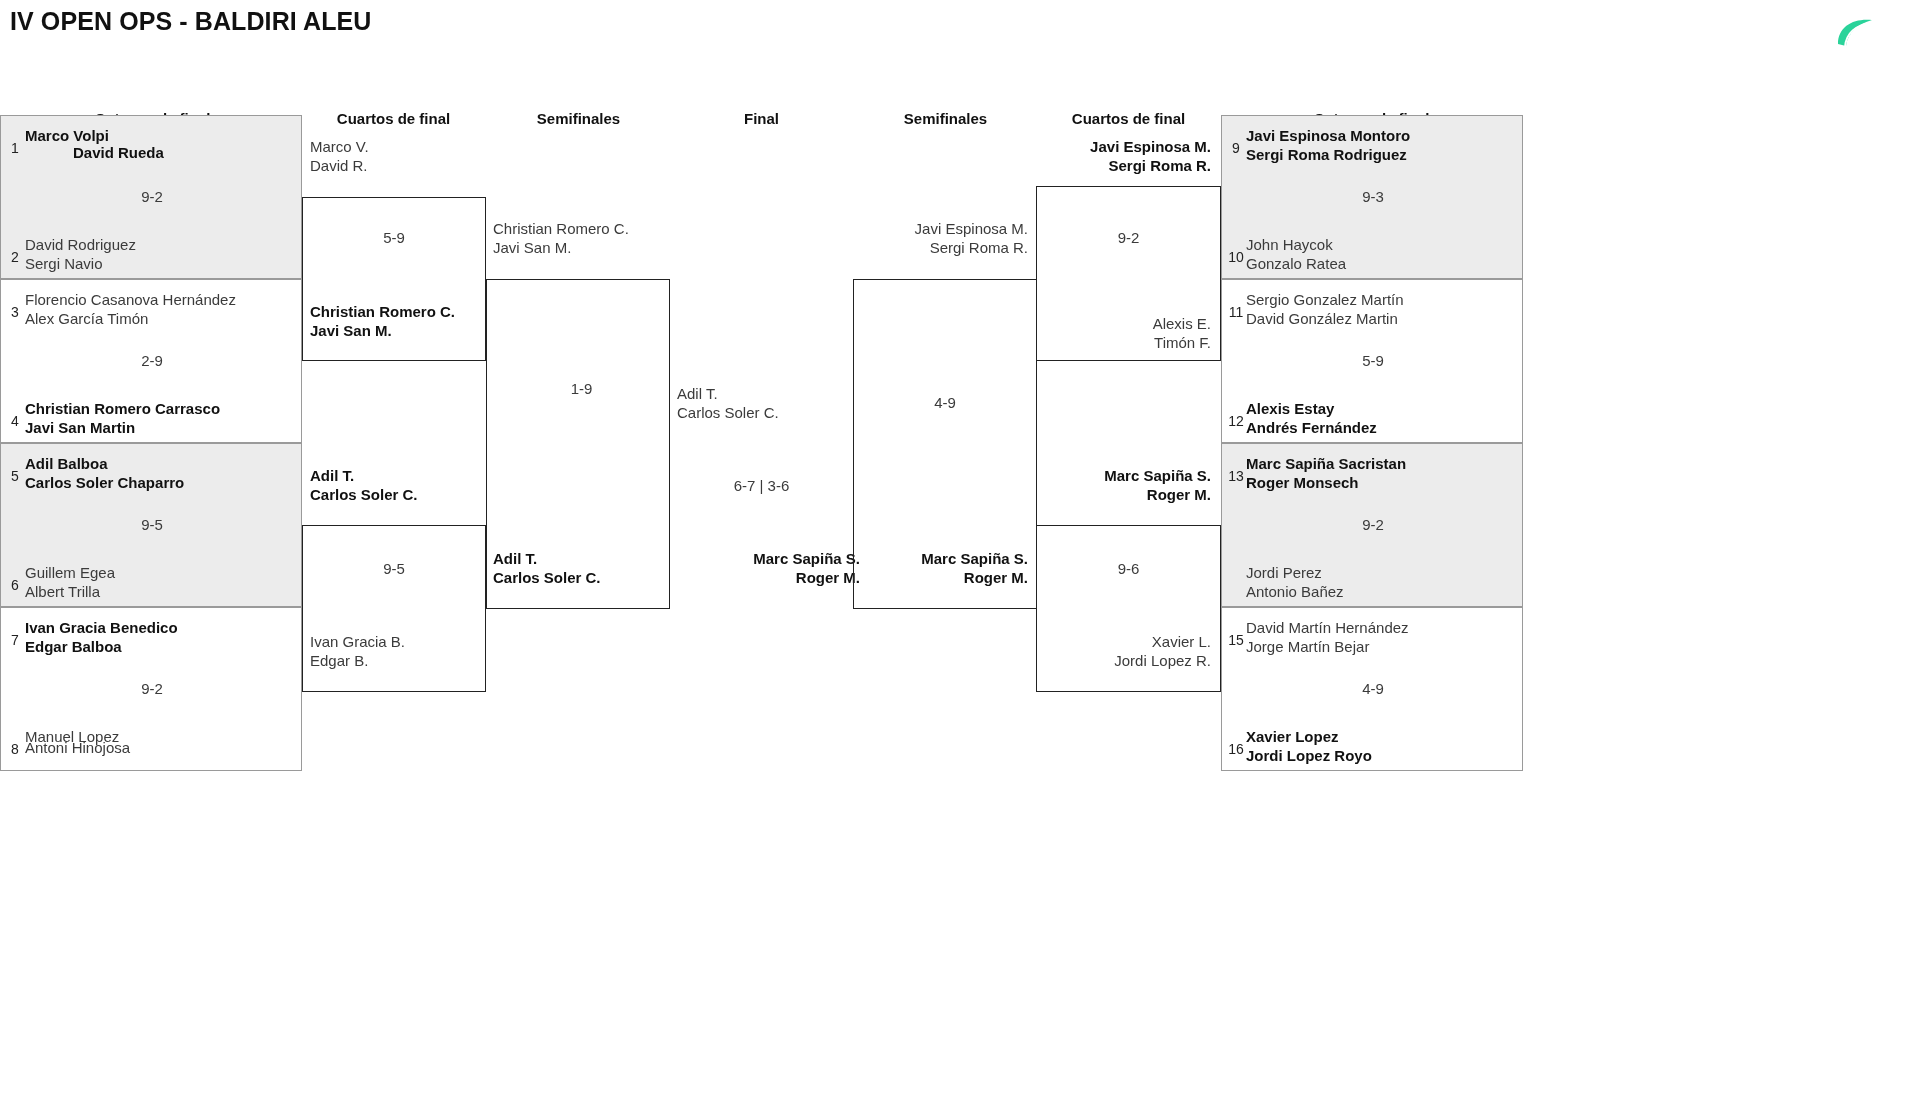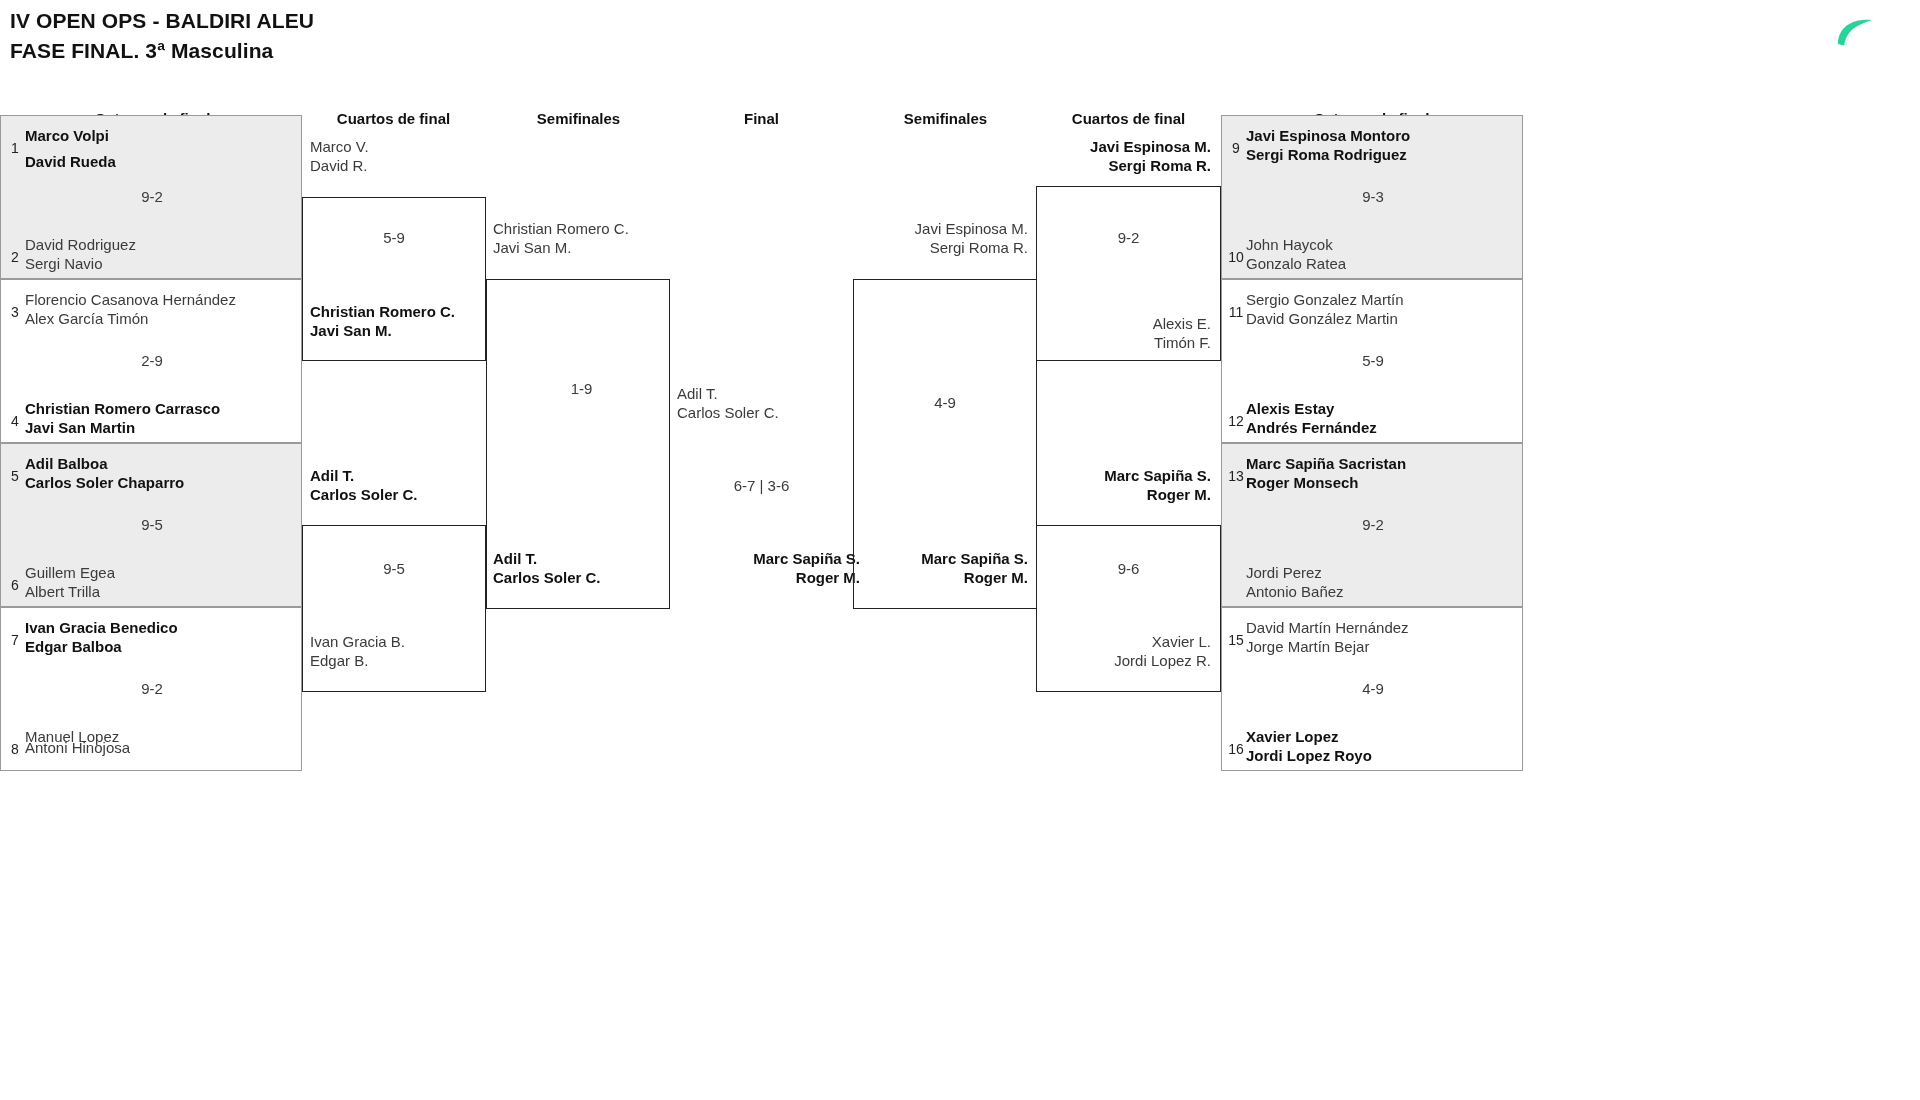--- a/index.html
+++ b/index.html
@@ -8,21 +8,21 @@
     background: #ffffff;
     font-family: "Liberation Sans", sans-serif;
     color: #1a1a1a;
     overflow: hidden;
   }
   #root { position: relative; width: 1920px; height: 1100px; }
 
   
   .title-block { position: absolute; left: 10px; top: 6px; }
   .title-line {
-    font-size: 21px; font-weight: bold; line-height: 30px;
+    font-size: 25px; font-weight: bold; line-height: 30px;
     letter-spacing: 0.1px; color: #111111; white-space: nowrap;
   }
 
   .logo { position: absolute; right: 30px; top: 14px; width: 58px; height: 40px; }
 
   
   .col-head {
     position: absolute; top: 110px;
     font-size: 15px; font-weight: bold; color: #111111;
     text-align: center; white-space: nowrap;
@@ -67,21 +67,20 @@
   .advname.left { text-align: left; }
   .advname.right { text-align: right; }
 </style>
 </head>
 <body>
 
 <div id="root">
 
   <div class="title-block">
     <div class="title-line">IV OPEN OPS - BALDIRI ALEU</div>
-    <div class="title-line">FASE FINAL. 3ª Masculina</div>
   </div>
 
   <div class="logo">
     <svg viewBox="0 0 58 40" width="58" height="40">
       <path d="M6 30 C 6 12, 22 4, 40 6 C 26 10, 16 18, 14 32 Z" fill="#2ad39a"></path>
       <path d="M13 33 C 14 19, 24 11, 39 9" stroke="#ffffff" stroke-width="2" fill="none"></path>
       <path d="M18 34 C 19 22, 28 15, 41 13" stroke="#ffffff" stroke-width="2" fill="none"></path>
       <path d="M24 35 C 25 26, 32 20, 43 18" stroke="#ffffff" stroke-width="2" fill="none"></path>
     </svg>
   </div>
@@ -90,21 +89,21 @@
   <div class="col-head" style="left:301px; width:185px;">Cuartos de final</div>
   <div class="col-head" style="left:486px; width:185px;">Semifinales</div>
   <div class="col-head" style="left:669px; width:185px;">Final</div>
   <div class="col-head" style="left:853px; width:185px;">Semifinales</div>
   <div class="col-head" style="left:1036px;width:185px;">Cuartos de final</div>
   <div class="col-head" style="left:1279px;width:185px;">Octavos de final</div>
 
   <div class="slot shaded" style="left:0px; top:115px; width:302px; height:164px;">
     <div class="seedno" style="top:24px;">1</div>
     <div class="pair left win" style="top:10px;">Marco Volpi</div>
-    <div class="pair left win" style="top:36px;">David Rueda</div>
+    <div class="pair left win" style="top:27px;margin-left:48px;">David Rueda</div>
     <div class="score" style="left:0; top:72px; width:302px;">9-2</div>
     <div class="seedno" style="top:133px;">2</div>
     <div class="pair left" style="top:119px;">David Rodriguez</div>
     <div class="pair left" style="top:138px;">Sergi Navio</div>
   </div>
 
   <div class="slot" style="left:0px; top:279px; width:302px; height:164px;">
     <div class="seedno" style="top:24px;">3</div>
     <div class="pair left" style="top:10px;">Florencio Casanova Hernández</div>
     <div class="pair left" style="top:29px;">Alex García Timón</div>

